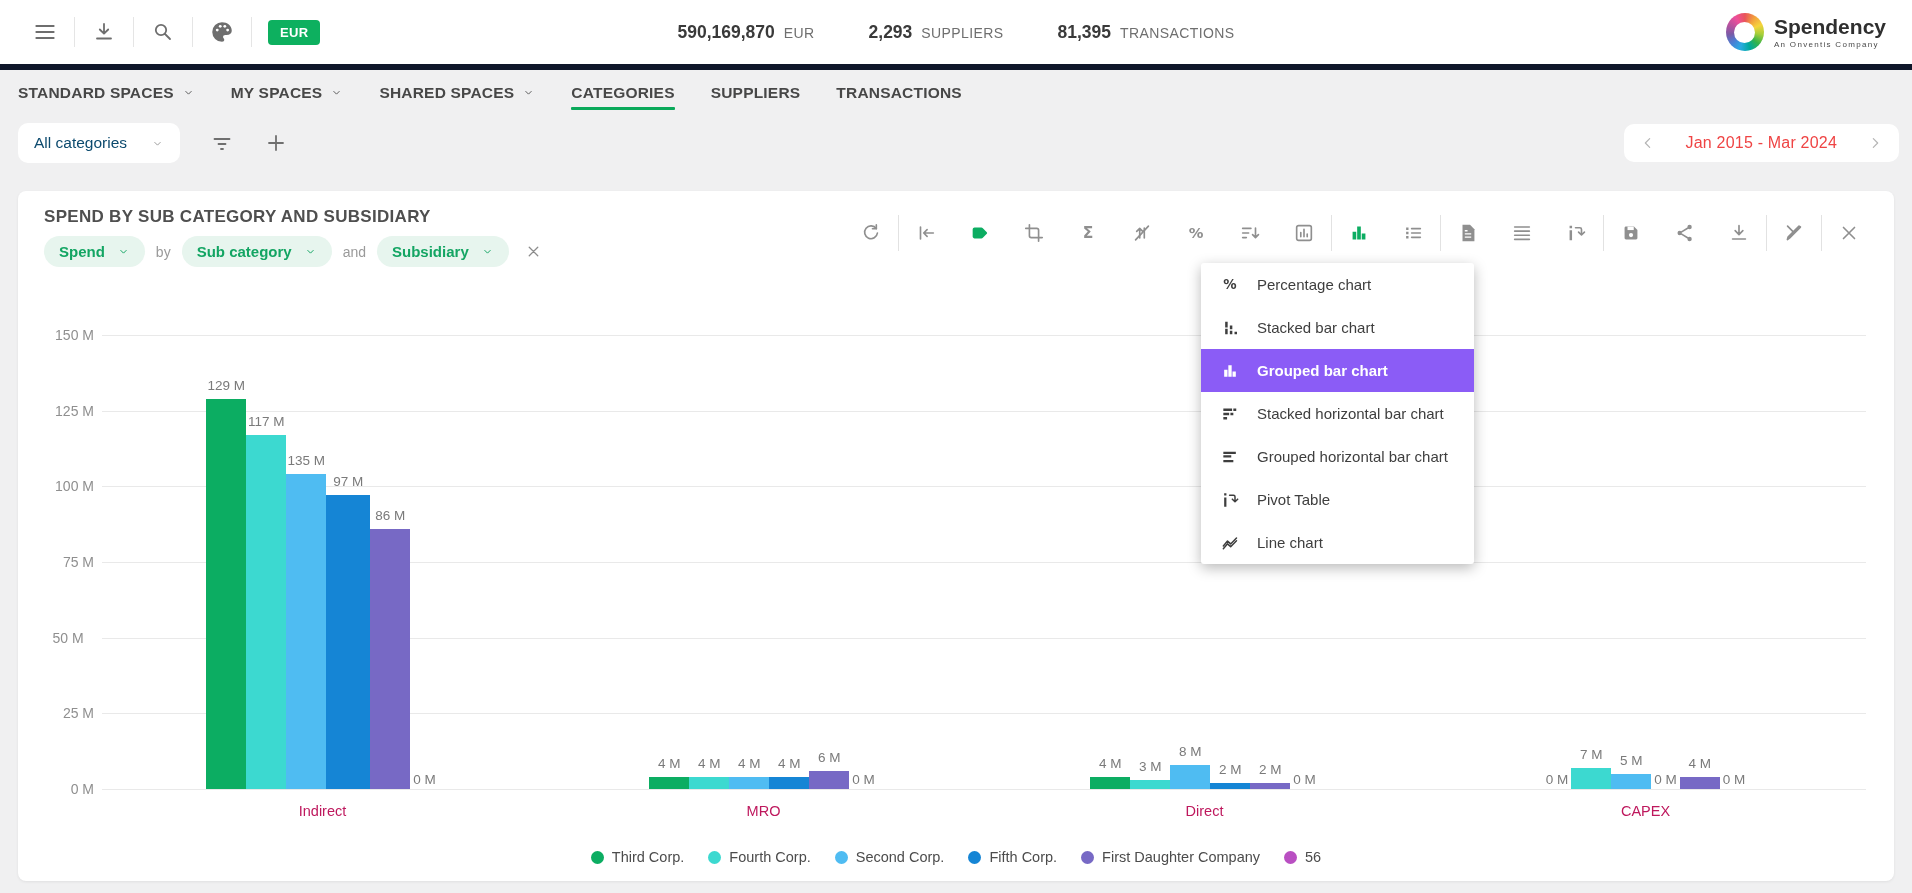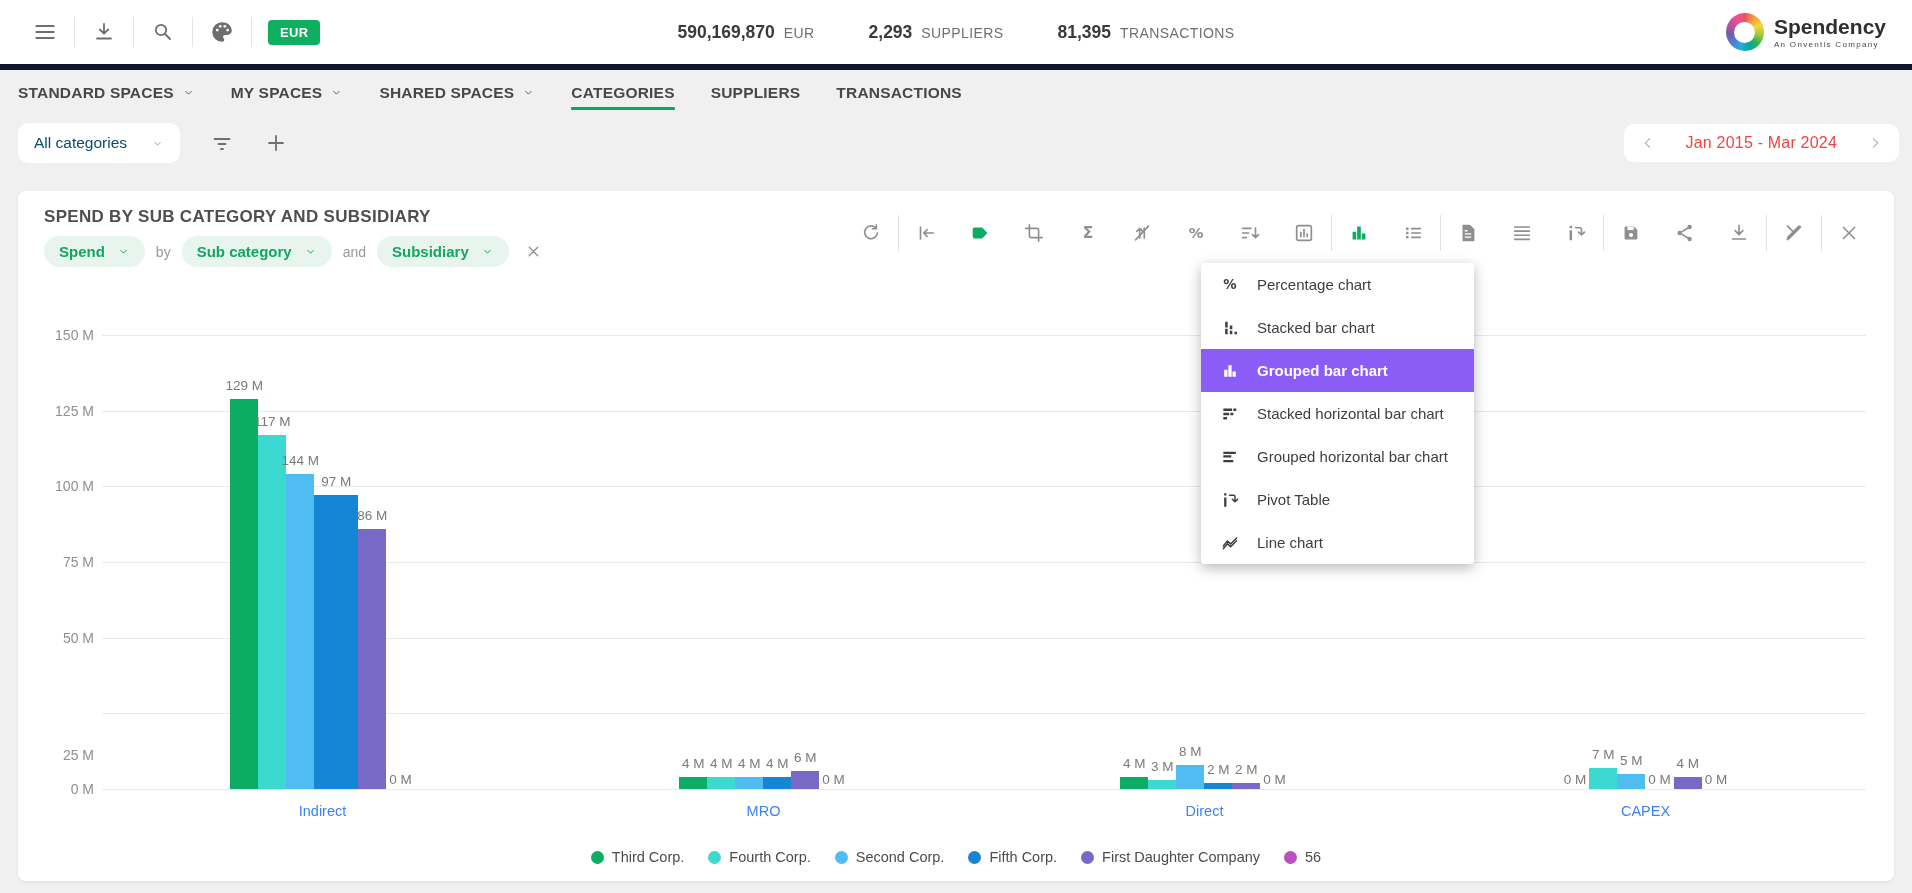--- a/index.html
+++ b/index.html
@@ -59,25 +59,25 @@
   .menu-item .mi-icon { color:#3e3e3e; width:20px; }
   .menu-item.selected { background:#8b5cf6; color:#fff; font-weight:bold; }
   .menu-item.selected .mi-icon { color:#fff; }
 
   
   .chart { position:absolute; left:24px; right:24px; top:144px; height:454px; }
   .gridline { position:absolute; left:60px; right:4px; height:1px; background:#e9e9e9; }
   .ytick { position:absolute; left:0; width:52px; text-align:right; transform:translateY(-50%); font-size:14px; color:#8f8f8f; white-space:nowrap; }
   .groups { position:absolute; left:60px; right:4px; top:0; bottom:0; display:flex; }
   .group { flex:1; display:flex; align-items:flex-end; justify-content:center; position:relative; }
-  .bar { width:28px; flex:0 0 auto; position:relative; }
+  .bar { width:40px; flex:0 0 auto; position:relative; }
   .bar .val { position:absolute; top:-21px; left:50%; transform:translateX(-50%); font-size:13.5px; color:#7a7a7a; white-space:nowrap; }
   .bar.zero { width:auto; height:19px; background:transparent !important; display:flex; align-items:flex-end; padding:0 3px 2px; }
   .bar.zero .val { position:static; transform:none; font-size:13.5px; color:#7a7a7a; }
-  .gcat { position:absolute; bottom:-30px; left:0; right:0; text-align:center; font-size:14.5px; color:#3b82f6; }
+  .gcat { position:absolute; bottom:-30px; left:0; right:0; text-align:center; font-size:14.5px; color:#be185d; }
   .legend { position:absolute; bottom:16px; left:0; right:0; display:flex; justify-content:center; align-items:center; gap:24px; }
   .legend-item { display:flex; align-items:center; gap:8px; cursor:pointer; }
   .legend-dot { width:13px; height:13px; border-radius:50%; }
   .legend-label { font-size:14.5px; color:#4c4c4c; }
 </style>
 </head>
 <body>
 
 <div class="header">
   <div class="hbtn">
@@ -464,35 +464,35 @@
   <div class="chart" id="chart">
       <div class="gridline" style="top: 0px;"></div>
       <div class="ytick" style="top: 0px;">150 M</div>
       <div class="gridline" style="top: 75.6667px;"></div>
       <div class="ytick" style="top: 75.6667px;">125 M</div>
       <div class="gridline" style="top: 151.333px;"></div>
       <div class="ytick" style="top: 151.333px;">100 M</div>
       <div class="gridline" style="top: 227px;"></div>
       <div class="ytick" style="top: 227px;">75 M</div>
       <div class="gridline" style="top: 302.667px;"></div>
-      <div class="ytick" style="top: 302.667px;">50 M</div>
+      <div class="ytick" style="top: 302.667px; text-align: center;">50 M</div>
       <div class="gridline" style="top: 378.333px;"></div>
-      <div class="ytick" style="top: 378.333px; margin-top: 42px;">25 M</div>
+      <div class="ytick" style="top: 378.333px;">25 M</div>
       <div class="gridline" style="top: 454px;"></div>
       <div class="ytick" style="top: 454px;">0 M</div>
       <div class="groups">
         <div class="group">
           <div class="bar" style="height: 390.44px; background: rgb(12, 173, 98);">
             <span class="val">129 M</span>
           </div>
           <div class="bar" style="height: 354.12px; background: rgb(60, 217, 208);">
             <span class="val">117 M</span>
           </div>
           <div class="bar" style="height: 314.773px; background: rgb(79, 188, 242);">
-            <span class="val">144 M</span>
+            <span class="val">135 M</span>
           </div>
           <div class="bar" style="height: 293.587px; background: rgb(21, 133, 213); padding-left: 44px;">
             <span class="val">97 M</span>
           </div>
           <div class="bar" style="height: 260.293px; background: rgb(119, 105, 197);">
             <span class="val">86 M</span>
           </div>
           <div class="bar zero">
             <span class="val">0 M</span>
           </div>

